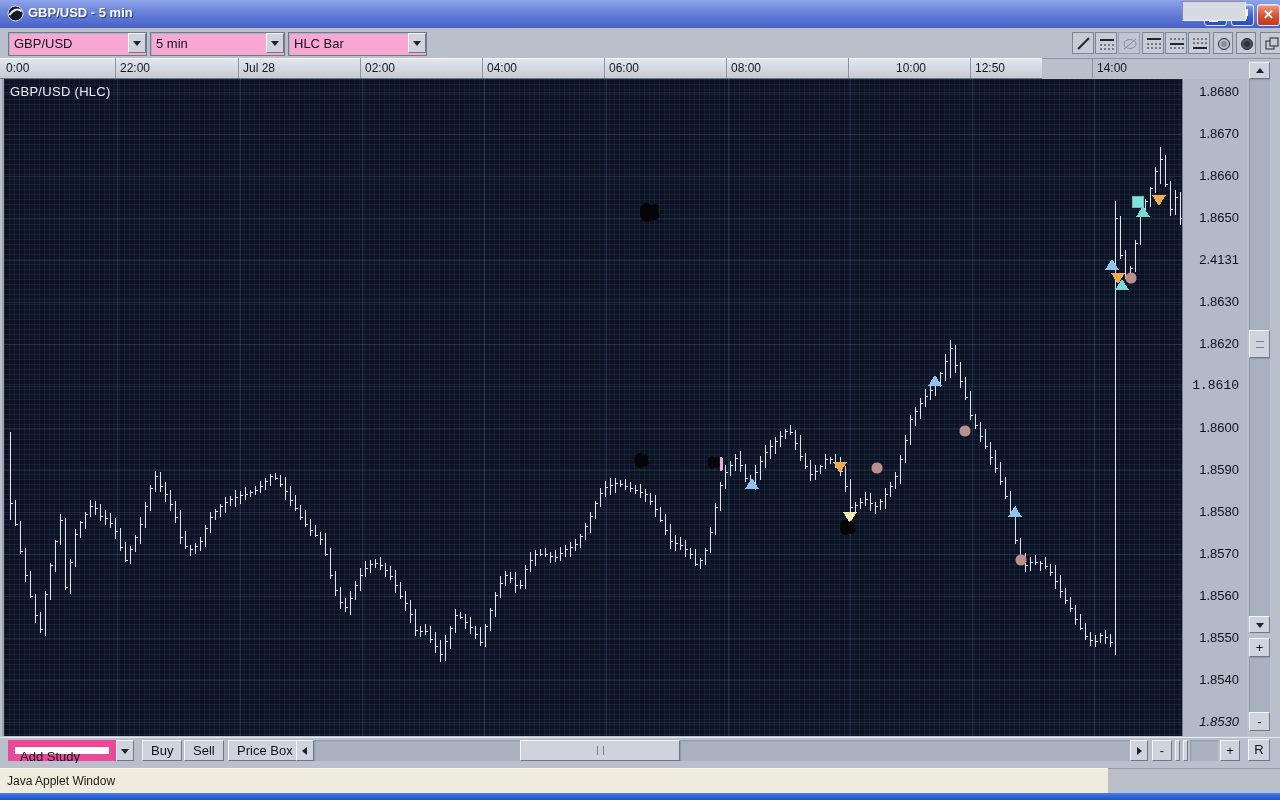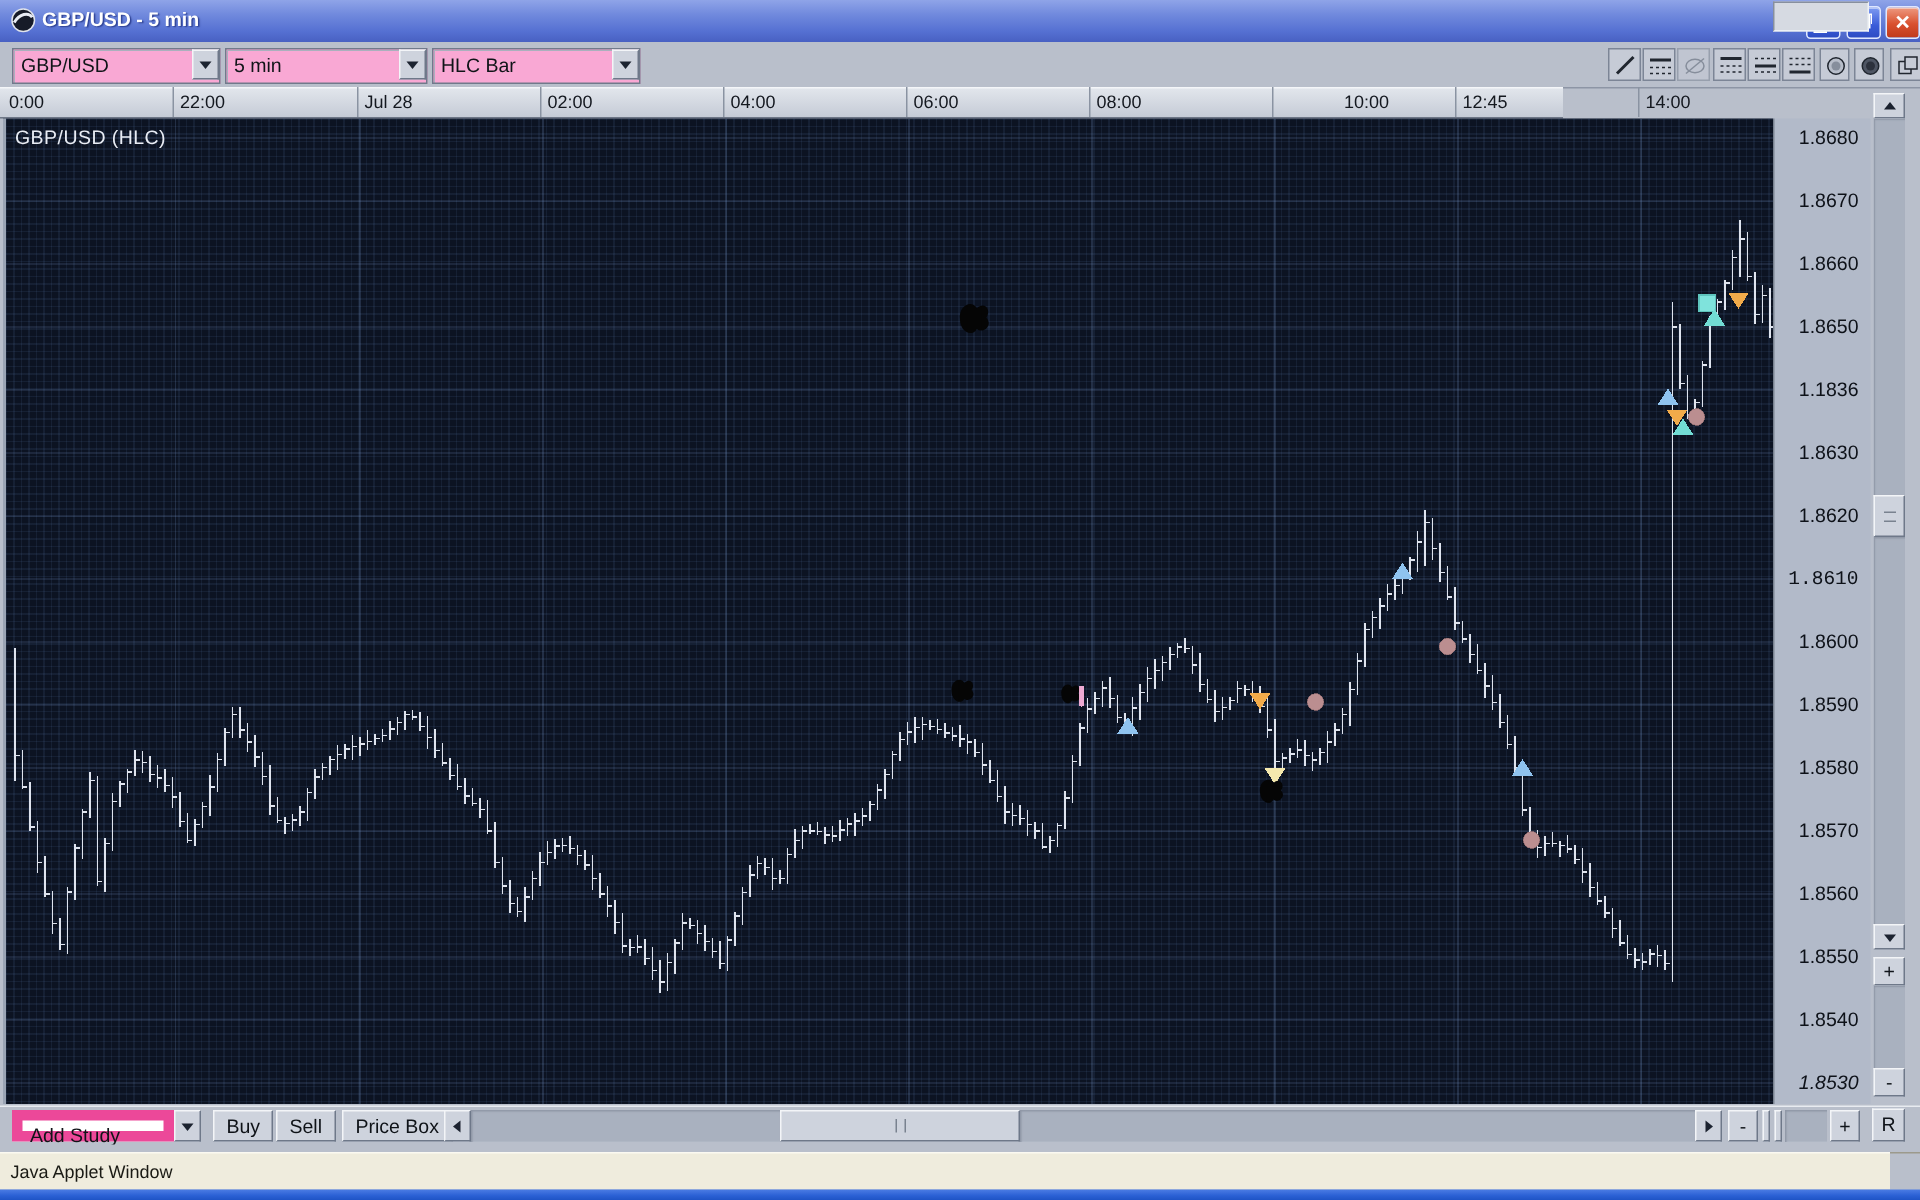--- a/index.html
+++ b/index.html
@@ -87,21 +87,21 @@
   .pushbtn{position:absolute;top:2px;height:21px;background:#ced3dd;border:1px solid;
     border-color:#f3f5f8 #6e7889 #6e7889 #f3f5f8;box-sizing:border-box;
     font-size:13px;color:#0e1217;text-align:center;padding:2px 8px 0 8px;cursor:default;}
   #addstudy-combo{position:absolute;left:8px;top:2px;width:108px;height:21px;background:#fff;
     border:7px solid #ec4899;box-sizing:border-box;}
   #addstudy-combo .cfield{padding-top:2px;}
 
   
   #status-gap{position:absolute;left:0;top:763px;width:1280px;height:5px;background:#b9bfcb;
     border-bottom:1px solid #9c9a8c;}
-  #statusbar{position:absolute;left:0;top:768px;width:1260px;height:25px;background:#efecdd;
+  #statusbar{position:absolute;left:0;top:768px;width:1108px;height:25px;background:#efecdd;
     box-shadow:inset 0 1px 0 #fbf9f1;text-align:center;}
   #status-text{position:absolute;left:7px;top:6px;font-size:12px;color:#1a1a14;}
   #bluestrip{position:absolute;left:0;top:793px;width:1280px;height:7px;
     background:linear-gradient(180deg,#4b7ce4,#2a60d4 60%,#1f54c6);}
 </style>
 </head>
 <body>
 
 <div id="win">
 
@@ -211,21 +211,21 @@
       <div class="xtick" style="left: 365px;">02:00</div>
       <div class="xsep" style="left: 482px;"></div>
       <div class="xtick" style="left: 487px;">04:00</div>
       <div class="xsep" style="left: 604px;"></div>
       <div class="xtick" style="left: 609px;">06:00</div>
       <div class="xsep" style="left: 726px;"></div>
       <div class="xtick" style="left: 731px;">08:00</div>
       <div class="xsep" style="left: 848px;"></div>
       <div class="xtick" style="left: 853px; margin-left: 43px;">10:00</div>
       <div class="xsep" style="left: 970px;"></div>
-      <div class="xtick" style="left: 975px;">12:45</div>
+      <div class="xtick" style="left: 975px;">12:50</div>
       <div class="xsep" style="left: 1092px;"></div>
       <div class="xtick" style="left: 1097px;">14:00</div>
     </div>
   <div id="axis-corner"></div>
 
   <div id="chart">
     <svg id="chart-svg" width="1178" height="657" viewBox="0 0 1178 657" shape-rendering="crispEdges">
         <g>
           <line x1="113" y1="0" x2="113" y2="657" stroke="rgba(120,150,200,0.22)"></line>
           <line x1="236" y1="0" x2="236" y2="657" stroke="rgba(120,150,200,0.22)"></line>
@@ -278,21 +278,21 @@
         </g>
       </svg>
     <div id="chart-label">GBP/USD (HLC)</div>
   </div>
 
   <div id="price-axis">
       <div class="ytick" style="top: 5px;">1.8680</div>
       <div class="ytick" style="top: 47px;">1.8670</div>
       <div class="ytick" style="top: 89px;">1.8660</div>
       <div class="ytick" style="top: 131px;">1.8650</div>
-      <div class="ytick" style="top: 173px;">1.1836</div>
+      <div class="ytick" style="top: 173px;">2.4131</div>
       <div class="ytick" style="top: 215px; margin-left: 47px;">1.8630</div>
       <div class="ytick" style="top: 257px;">1.8620</div>
       <div class="ytick" style="top: 299px; font-family: Liberation Mono, monospace;">1.8610</div>
       <div class="ytick" style="top: 341px;">1.8600</div>
       <div class="ytick" style="top: 383px;">1.8590</div>
       <div class="ytick" style="top: 425px;">1.8580</div>
       <div class="ytick" style="top: 467px;">1.8570</div>
       <div class="ytick" style="top: 509px;">1.8560</div>
       <div class="ytick" style="top: 551px;">1.8550</div>
       <div class="ytick" style="top: 593px;">1.8540</div>

